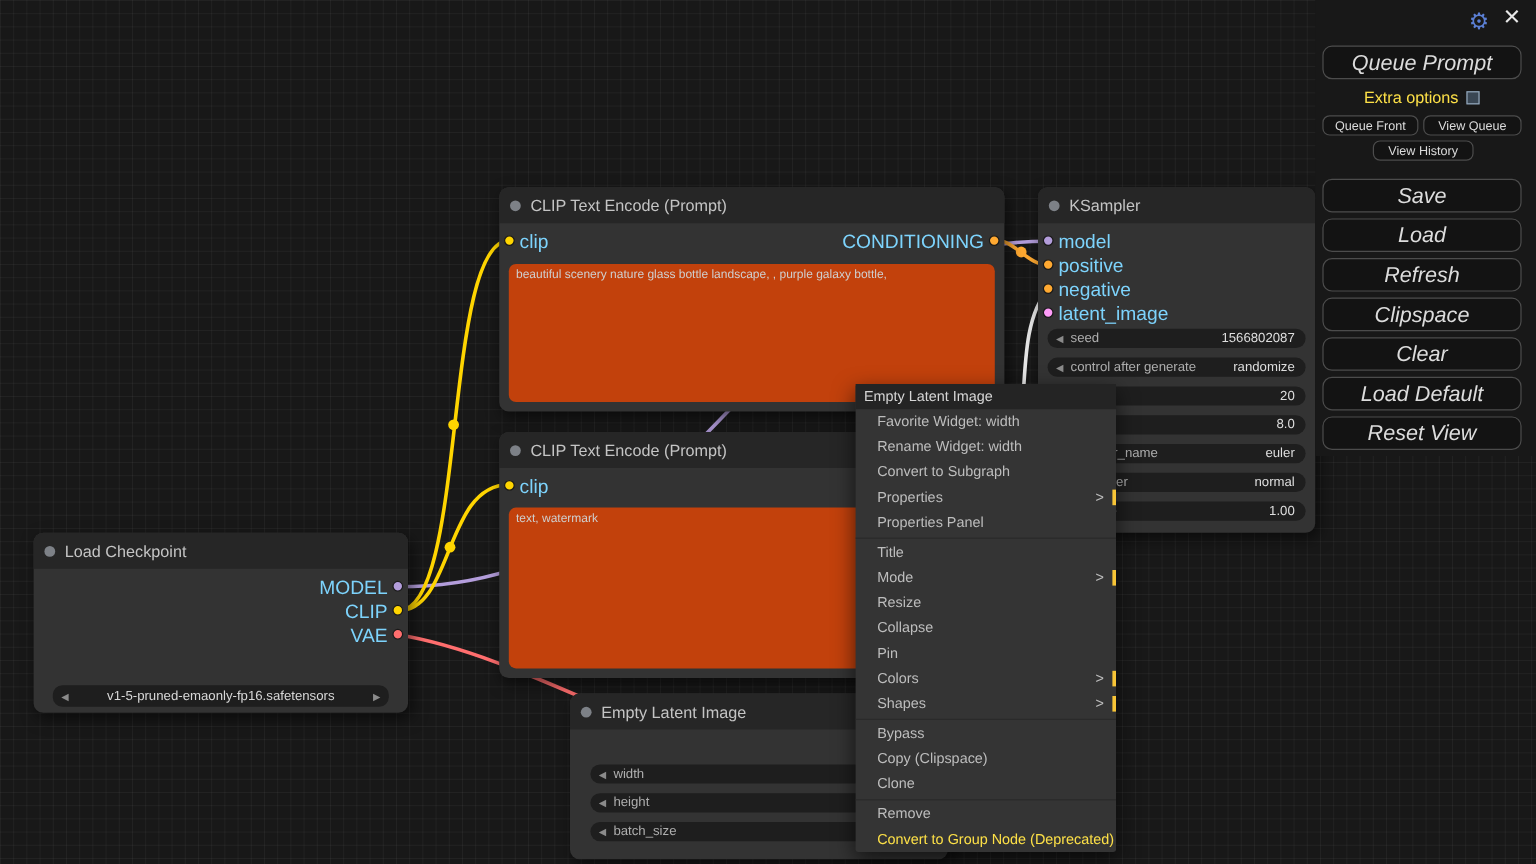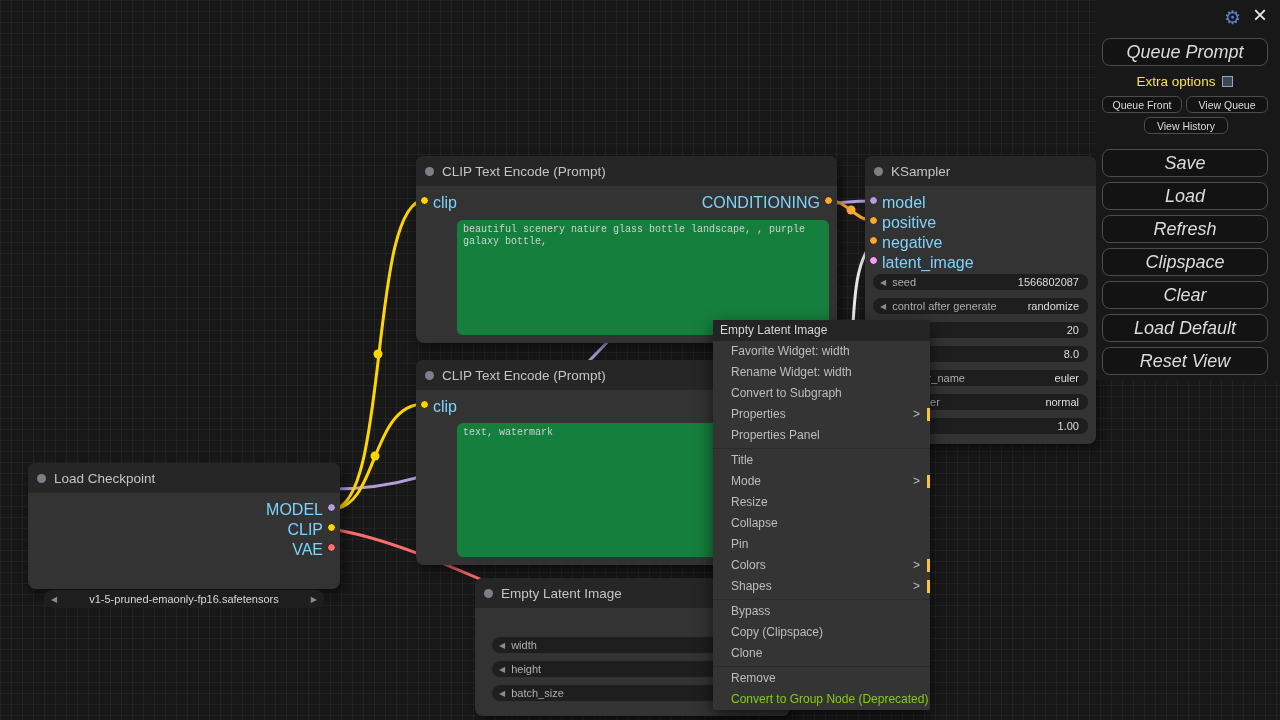--- a/index.html
+++ b/index.html
@@ -33,23 +33,23 @@
 
   .widget{position:relative;height:16px;background:#1e1e1e;border-radius:8px;
           margin:0 8px 8px;display:flex;align-items:center;
           font-size:11px;color:#aeaeae;overflow:hidden;white-space:nowrap;}
   .warr{color:#8b8b8b;font-size:8px;padding:0 4px 0 7px;flex:none;}
   .warr-r{margin-left:auto;padding:0 7px 0 4px;}
   .wlabel{padding-left:2px;}
   .wval{margin-left:auto;padding-right:9px;color:#dedede;}
   .wname{flex:1;text-align:center;color:#d8d8d8;}
 
-  .ta{position:absolute;left:8px;right:8px;background:#15803d;border-radius:6px;
-      color:#cfcfcf;font-family:Liberation Mono, monospace;font-size:10px;
-      line-height:11.5px;padding:4px 6px;box-sizing:border-box;white-space:pre-wrap;overflow:hidden;margin-left:33px;}
+  .ta{position:absolute;left:8px;right:8px;background:#c2410c;border-radius:6px;
+      color:#cfcfcf;font-family:Liberation Sans, sans-serif;font-size:10px;
+      line-height:11.5px;padding:4px 6px;box-sizing:border-box;white-space:pre-wrap;overflow:hidden;}
 
   
   #panel{position:absolute;left:1096px;top:0;width:184px;height:380px;
          background:#181818;z-index:5;color:#e8e8e8;}
   .pbtn{position:absolute;left:6px;width:166px;background:#131313;
         border:1px solid #4c4c4c;border-radius:8px;color:#dcdcdc;
         display:flex;align-items:center;justify-content:center;
         box-sizing:border-box;cursor:pointer;}
   .pbig{height:28px;font-size:18px;font-style:italic;}
   .psmall{height:17px;font-size:10.5px;border-radius:6px;}
@@ -66,21 +66,21 @@
   #ctx{position:absolute;left:713px;top:320px;width:217px;background:#343434;
        z-index:10;box-shadow:0 6px 18px rgba(0,0,0,.6);font-size:12px;
        color:#bdbdbd;border-radius:2px;}
   .chead{height:21px;line-height:21px;background:#242424;color:#d6d6d6;padding-left:7px;}
   .citem{height:21px;line-height:21px;padding-left:18px;position:relative;cursor:pointer;
          white-space:nowrap;overflow:hidden;}
   .csep{height:4px;position:relative;}
   .csep::after{content:"";position:absolute;left:0;right:0;top:2px;height:1px;background:#2a2a2a;}
   .carrow{position:absolute;right:10px;top:0;}
   .cbar{position:absolute;right:0;top:4px;width:3px;height:13px;}
-  .cdis{color:#84cc16;}
+  .cdis{color:#fde047;}
 </style>
 </head>
 <body>
 
 <div id="stage">
 
   <svg class="wires" width="1280" height="720">
     <path d="M332,489 C600,489 610,201 874,201" stroke="#B39DDB"></path>
     <path d="M332,529 C460,550 600,660 850,700" stroke="#FF6E6E"></path>
     <path d="M332,509 C390,509 368,200 425,200" stroke="#FFD500"></path>
@@ -183,21 +183,21 @@
         <span class="wval">normal</span>
       </div>
       <div class="widget">
         <span class="warr">◀</span>
         <span class="wlabel">denoise</span>
         <span class="wval">1.00</span>
       </div>
     </div>
   </div>
 
-  <div class="node" style="left:28px;top:463px;width:312px;height:126px">
+  <div class="node" style="left:28px;top:444px;width:312px;height:150px">
     <div class="ntitle">
       <span class="tdot"></span>
       <span>Load Checkpoint</span>
     </div>
     <div class="nbody">
       <div class="slots">
         <div class="srow">
           <span class="sout">MODEL</span>
           <span class="dot dr" style="background-color: rgb(179, 157, 219);"></span>
         </div>

